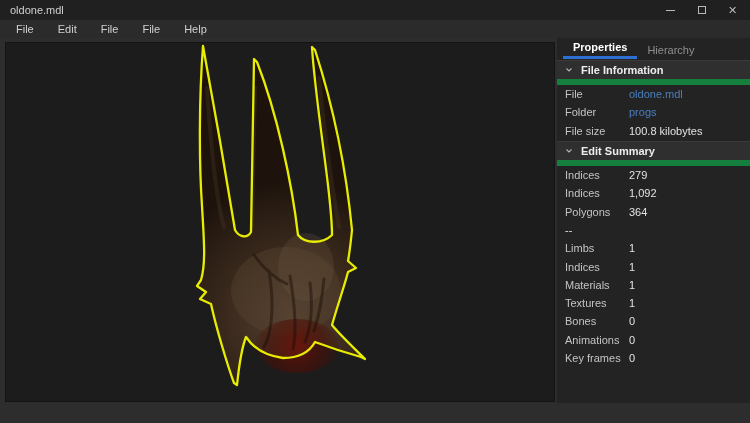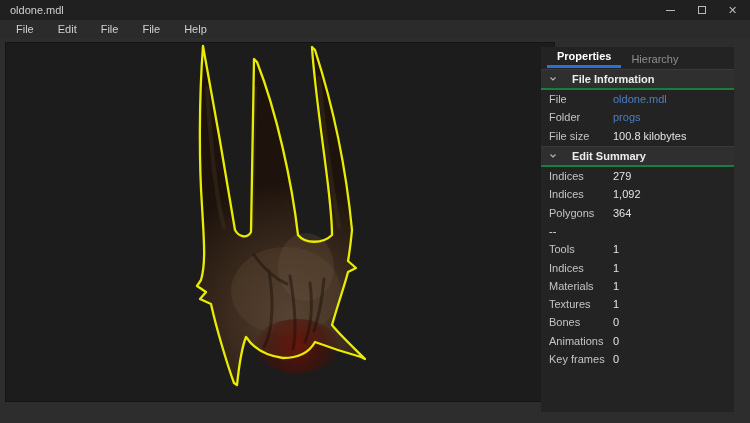--- a/index.html
+++ b/index.html
@@ -16,25 +16,25 @@
   .glyph-min{width:9px;height:1px;background:#b9b9b9;}
   .glyph-max{width:8px;height:8px;border:1px solid #b9b9b9;box-sizing:border-box;}
   .glyph-close{font-size:11px;line-height:1;color:#b9b9b9;}
   
   .menubar{position:absolute;left:0;top:20px;width:750px;height:18px;background:#2b2b2b;display:flex;align-items:center;padding-left:4px;box-sizing:border-box;}
   .menu-item{padding:2px 12px;color:#d0d0d0;}
   
   .viewport{position:absolute;left:5px;top:42px;width:550px;height:360px;background:#1c1c1c;border:1px solid #141414;box-sizing:border-box;}
   .viewport svg{display:block;width:100%;height:100%;}
   
-  .panel{position:absolute;left:541px;top:38px;width:193px;height:365px;background:#232323;box-sizing:border-box;margin-top:9px;}
+  .panel{position:absolute;left:557px;top:38px;width:193px;height:365px;background:#232323;box-sizing:border-box;}
   .tabs{display:flex;align-items:flex-end;height:21px;padding-left:6px;}
   .tab{padding:3px 10px 3px;color:#8f8f8f;}
   .tab.active{color:#ffffff;font-weight:bold;border-bottom:3px solid #2e6fd6;}
-  .section-header{display:flex;align-items:center;gap:15px;height:18px;padding:0 8px;background:#2f2f2f;border-top:1px solid #3a3a3a;border-bottom:2px solid #15803d;font-weight:bold;color:#ededed;margin-top:1px;}
+  .section-header{display:flex;align-items:center;gap:8px;height:18px;padding:0 8px;background:#2f2f2f;border-top:1px solid #3a3a3a;border-bottom:6px solid #15803d;font-weight:bold;color:#ededed;margin-top:1px;}
   .chev{flex:0 0 auto;}
   .prop-row{display:flex;align-items:center;height:18.3px;padding:0 8px;}
   .prop-label{width:64px;flex:0 0 aupx;flex:0 0 64px;color:#c4c4c4;}
   .prop-value{color:#e2e2e2;}
   .prop-value.link{color:#4a7fc1;}
 </style>
 </head>
 <body>
 
 <div class="window">
@@ -191,21 +191,21 @@
         <span class="prop-value">1,092</span>
       </div>
       <div class="prop-row">
         <span class="prop-label">Polygons</span>
         <span class="prop-value">364</span>
       </div>
       <div class="prop-row">
         <span class="prop-value">--</span>
       </div>
       <div class="prop-row">
-        <span class="prop-label">Tools</span>
+        <span class="prop-label">Limbs</span>
         <span class="prop-value">1</span>
       </div>
       <div class="prop-row">
         <span class="prop-label">Indices</span>
         <span class="prop-value">1</span>
       </div>
       <div class="prop-row">
         <span class="prop-label">Materials</span>
         <span class="prop-value">1</span>
       </div>

